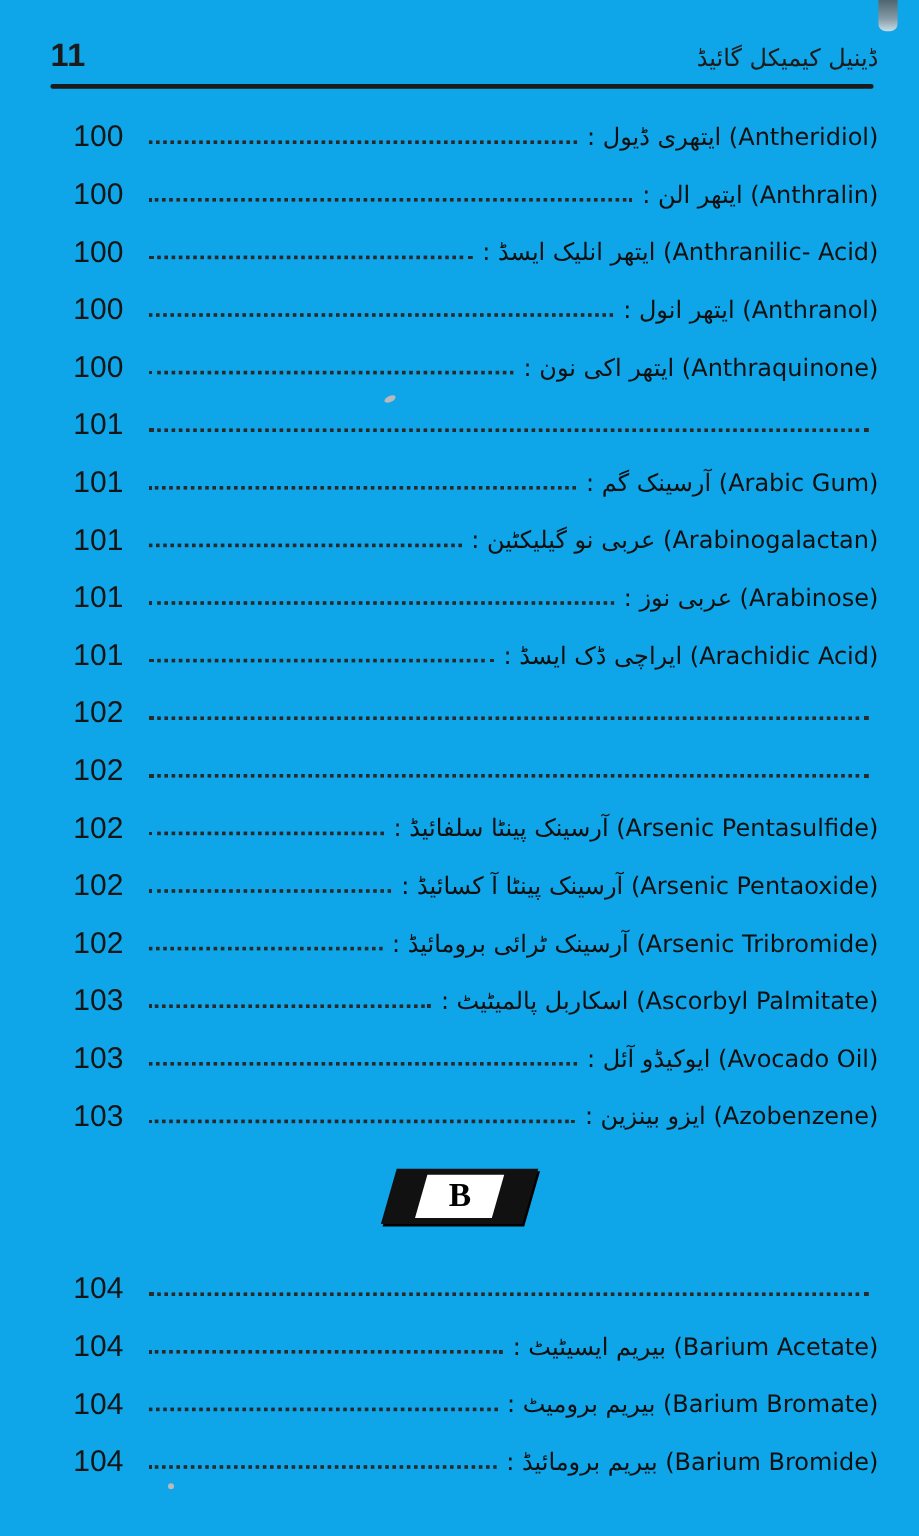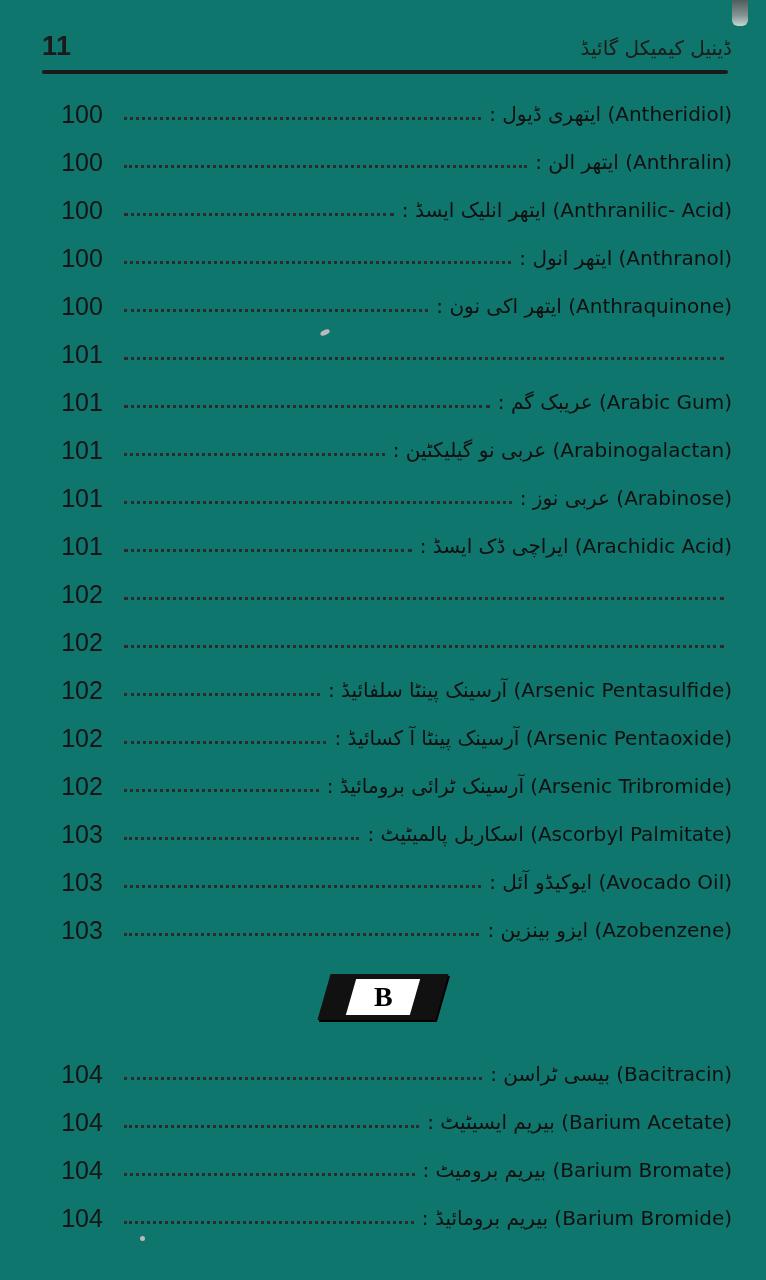--- a/index.html
+++ b/index.html
@@ -13,21 +13,21 @@
     font-family: "Liberation Sans", sans-serif;
     color: #111111;
     position: relative;
     overflow: hidden;
   }
 
   .page {
     position: relative;
     width: 766px;
     height: 1280px;
-    background: #0f766e;
+    background: #0ea5e9;
     box-sizing: border-box;
     padding: 0 24px;
   }
 
   
   .corner-mark {
     position: absolute;
     top: 0;
     right: 18px;
     width: 16px;
@@ -207,21 +207,21 @@
         <div class="entry-leader"></div>
         <div class="entry-title"><span class="en">(Anthraquinone)</span> <span>ایتھر اکی نون :</span></div>
       </div>
       <div class="entry">
         <div class="entry-page">101</div>
         <div class="entry-leader"></div>
       </div>
       <div class="entry">
         <div class="entry-page">101</div>
         <div class="entry-leader"></div>
-        <div class="entry-title"><span class="en">(Arabic Gum)</span> <span>عریبک گم :</span></div>
+        <div class="entry-title"><span class="en">(Arabic Gum)</span> <span>آرسینک گم :</span></div>
       </div>
       <div class="entry">
         <div class="entry-page">101</div>
         <div class="entry-leader"></div>
         <div class="entry-title"><span class="en">(Arabinogalactan)</span> <span>عربی نو گیلیکٹین :</span></div>
       </div>
       <div class="entry">
         <div class="entry-page">101</div>
         <div class="entry-leader"></div>
         <div class="entry-title"><span class="en">(Arabinose)</span> <span>عربی نوز :</span></div>
@@ -276,21 +276,20 @@
       <div class="inner">
         <span class="letter">B</span>
       </div>
     </div>
   </div>
 
   <div class="toc" id="toc-bottom">
       <div class="entry">
         <div class="entry-page">104</div>
         <div class="entry-leader"></div>
-        <div class="entry-title"><span class="en">(Bacitracin)</span> <span>بیسی ٹراسن :</span></div>
       </div>
       <div class="entry">
         <div class="entry-page">104</div>
         <div class="entry-leader"></div>
         <div class="entry-title"><span class="en">(Barium Acetate)</span> <span>بیریم ایسیٹیٹ :</span></div>
       </div>
       <div class="entry">
         <div class="entry-page">104</div>
         <div class="entry-leader"></div>
         <div class="entry-title"><span class="en">(Barium Bromate)</span> <span>بیریم برومیٹ :</span></div>

